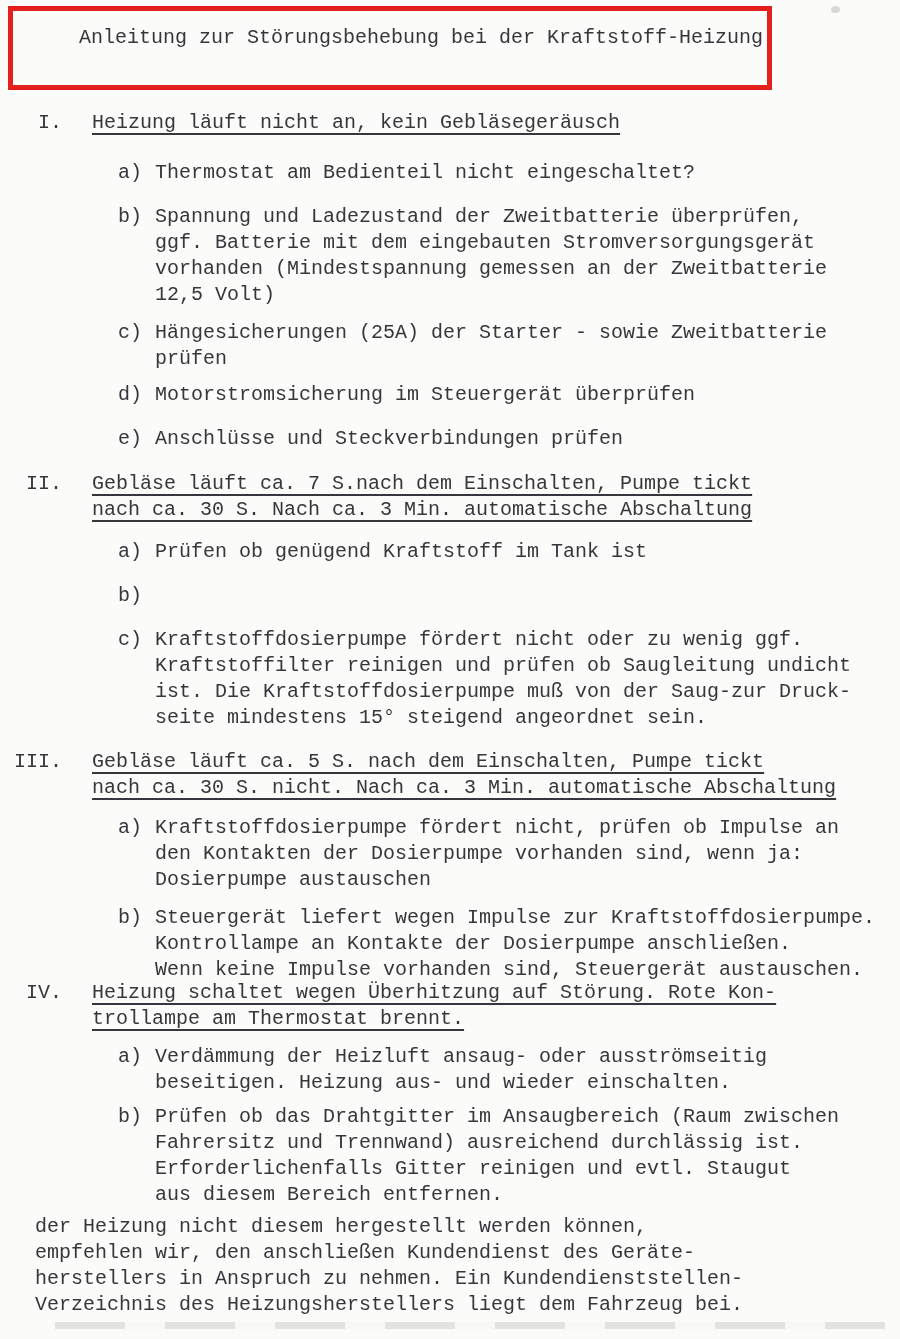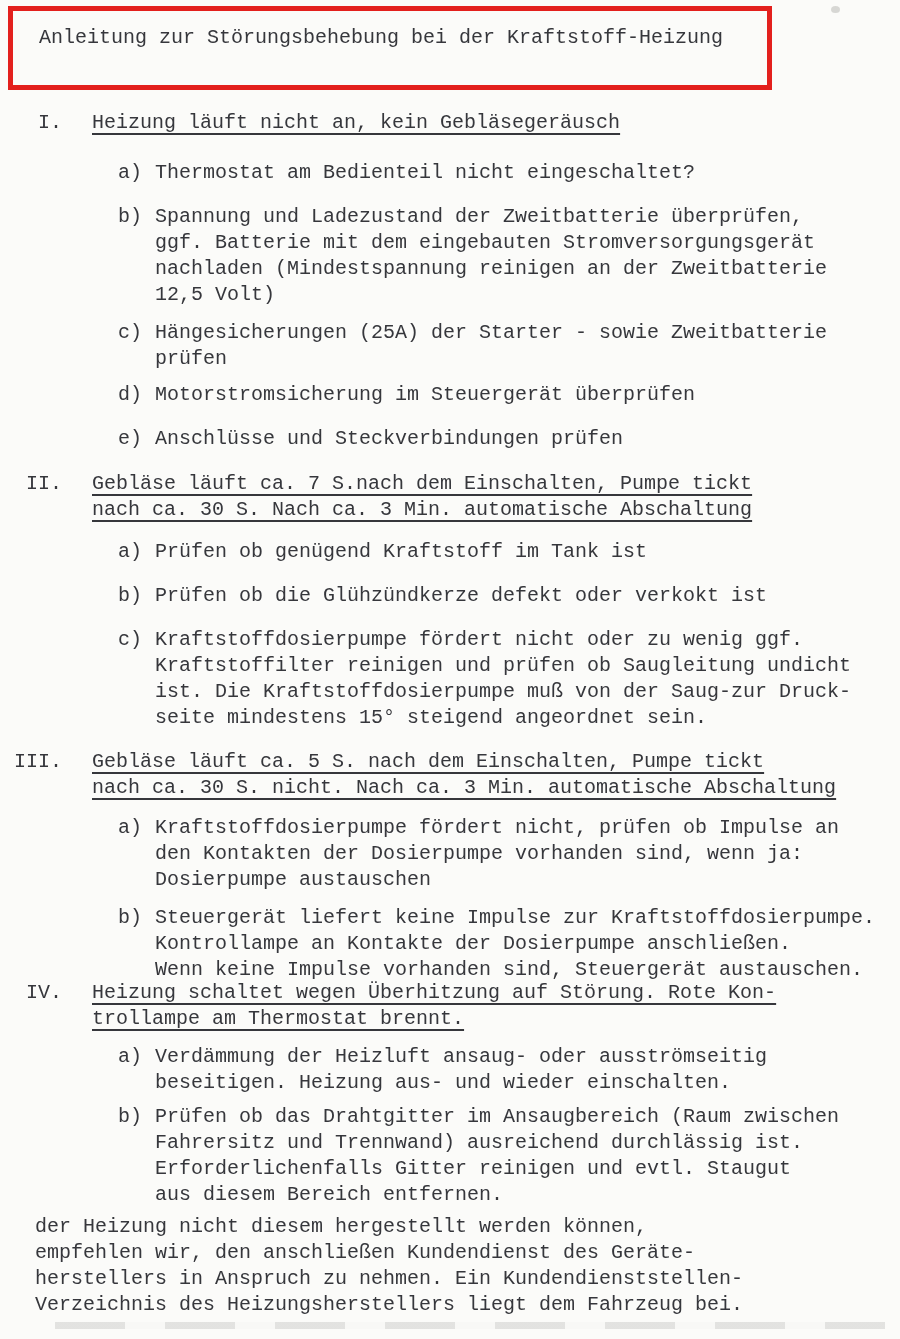--- a/index.html
+++ b/index.html
@@ -12,21 +12,21 @@
     position: relative;
   }
   .page { position: absolute; inset: 0; font-size: 20px; line-height: 26px; }
 
   .title-box {
     position: absolute; left: 8px; top: 6px;
     width: 764px; height: 84px;
     border: 5px solid #e3201d;
     box-sizing: border-box;
   }
-  .title-text { padding: 14px 16px 0 26px; white-space: nowrap; }
+  .title-text { padding: 14px 4px 0 26px; white-space: nowrap; text-align: right; }
 
   .smudge {
     position: absolute; left: 831px; top: 6px; width: 9px; height: 7px;
     background: #b9b9b6; opacity: .55; border-radius: 50%;
   }
 
   .sec { position: absolute; left: 0; right: 0; }
   .sec-row { display: flex; }
   .sec-num { width: 62px; flex: none; text-align: right; white-space: pre; }
   .sec-head { margin-left: 30px; }
@@ -72,21 +72,21 @@
       <div class="item-label">a)</div>
       <div class="item-lines">
         <div>Thermostat am Bedienteil nicht eingeschaltet?</div>
       </div>
     </div>
     <div class="item" style="margin-top:18px">
       <div class="item-label">b)</div>
       <div class="item-lines">
         <div>Spannung und Ladezustand der Zweitbatterie überprüfen,</div>
         <div>ggf. Batterie mit dem eingebauten Stromversorgungsgerät</div>
-        <div>nachladen (Mindestspannung reinigen an der Zweitbatterie</div>
+        <div>vorhanden (Mindestspannung gemessen an der Zweitbatterie</div>
         <div>12,5 Volt)</div>
       </div>
     </div>
     <div class="item" style="margin-top:12px">
       <div class="item-label">c)</div>
       <div class="item-lines">
         <div>Hängesicherungen (25A) der Starter - sowie Zweitbatterie</div>
         <div>prüfen</div>
       </div>
     </div>
@@ -113,23 +113,20 @@
       </div>
     </div>
     <div class="item" style="margin-top:16px">
       <div class="item-label">a)</div>
       <div class="item-lines">
         <div>Prüfen ob genügend Kraftstoff im Tank ist</div>
       </div>
     </div>
     <div class="item" style="margin-top:18px">
       <div class="item-label">b)</div>
-      <div class="item-lines">
-        <div>Prüfen ob die Glühzündkerze defekt oder verkokt ist</div>
-      </div>
     </div>
     <div class="item" style="margin-top:18px">
       <div class="item-label">c)</div>
       <div class="item-lines">
         <div>Kraftstoffdosierpumpe fördert nicht oder zu wenig ggf.</div>
         <div>Kraftstoffilter reinigen und prüfen ob Saugleitung undicht</div>
         <div>ist. Die Kraftstoffdosierpumpe muß von der Saug-zur Druck-</div>
         <div>seite mindestens 15° steigend angeordnet sein.</div>
       </div>
     </div>
@@ -147,21 +144,21 @@
       <div class="item-label">a)</div>
       <div class="item-lines">
         <div>Kraftstoffdosierpumpe fördert nicht, prüfen ob Impulse an</div>
         <div>den Kontakten der Dosierpumpe vorhanden sind, wenn ja:</div>
         <div>Dosierpumpe austauschen</div>
       </div>
     </div>
     <div class="item" style="margin-top:12px">
       <div class="item-label">b)</div>
       <div class="item-lines">
-        <div>Steuergerät liefert keine Impulse zur Kraftstoffdosierpumpe.</div>
+        <div>Steuergerät liefert wegen Impulse zur Kraftstoffdosierpumpe.</div>
         <div>Kontrollampe an Kontakte der Dosierpumpe anschließen.</div>
         <div>Wenn keine Impulse vorhanden sind, Steuergerät austauschen.</div>
       </div>
     </div>
   </div>
 
   <div class="sec" style="top:980px">
     <div class="sec-row">
       <div class="sec-num">IV.</div>
       <div class="sec-head">

